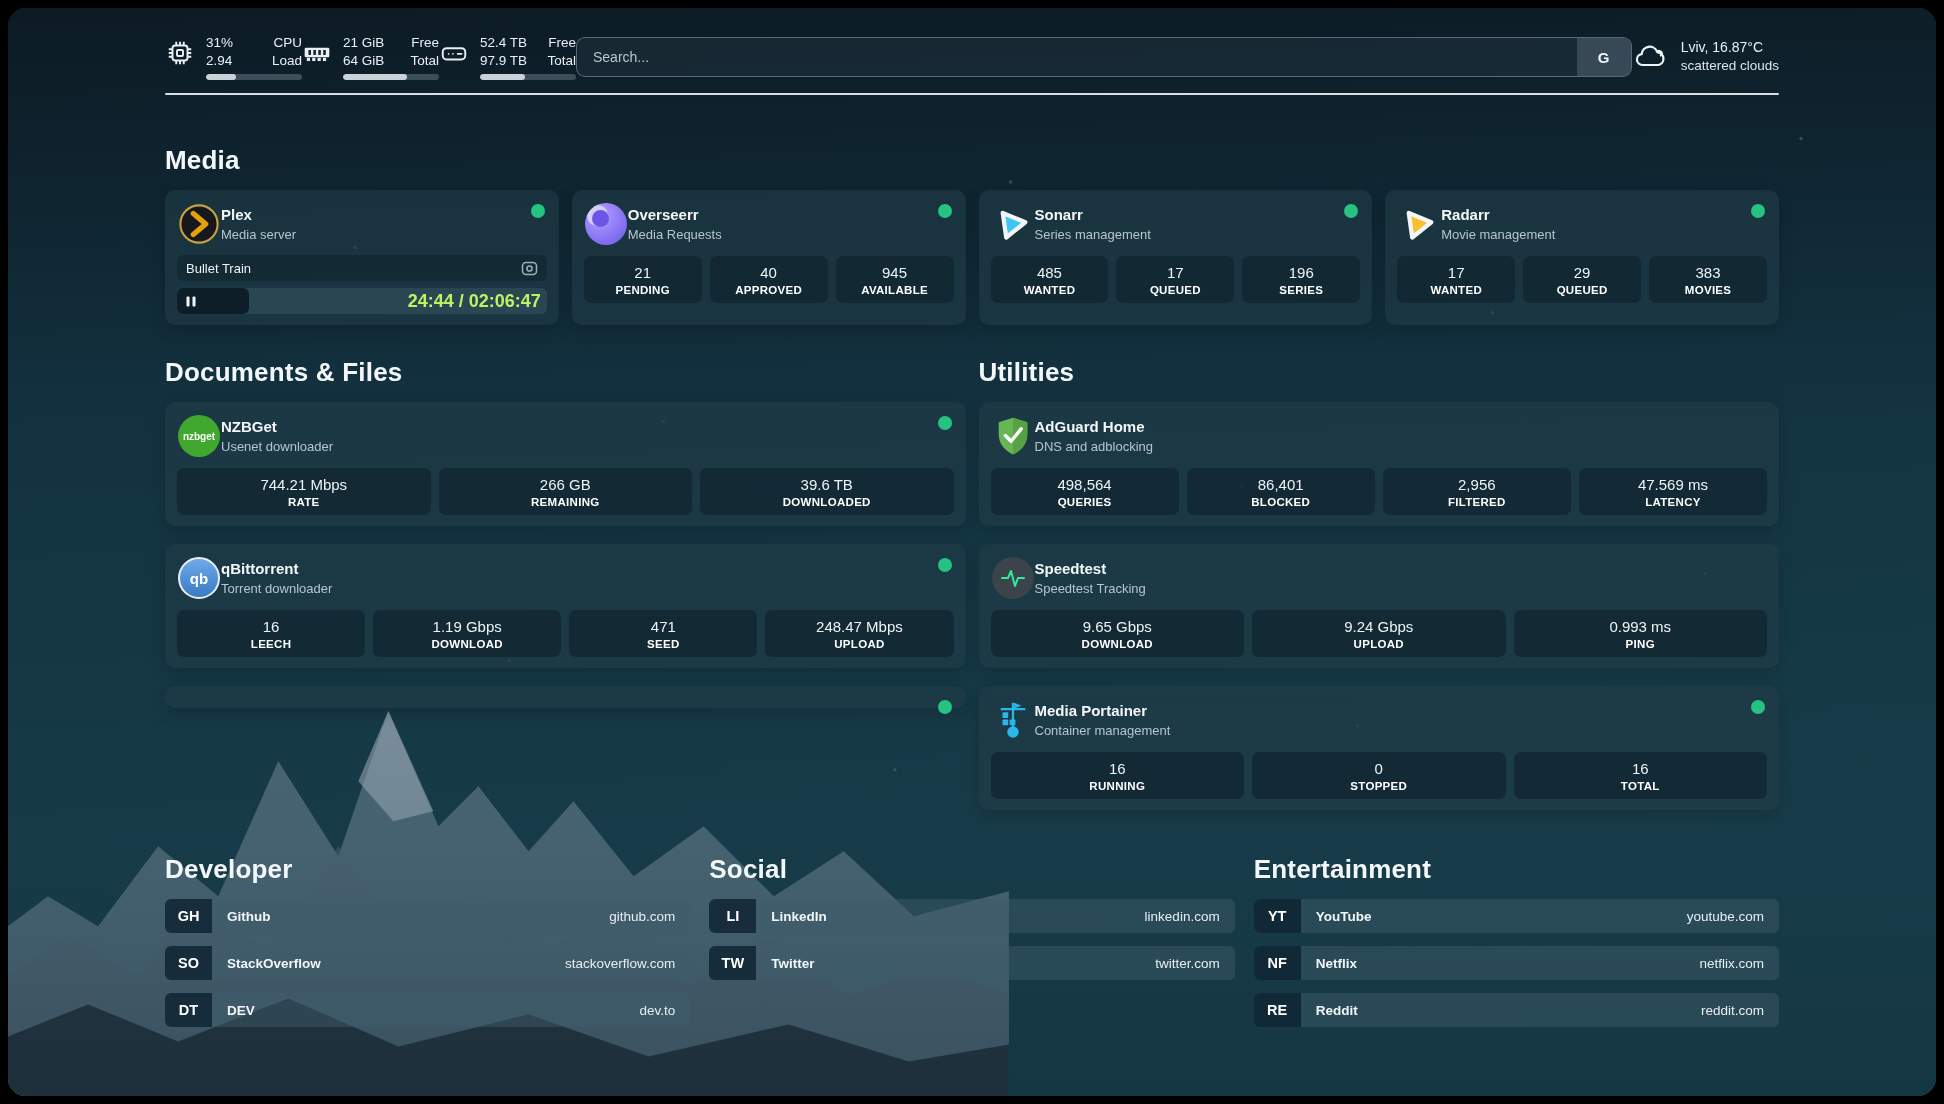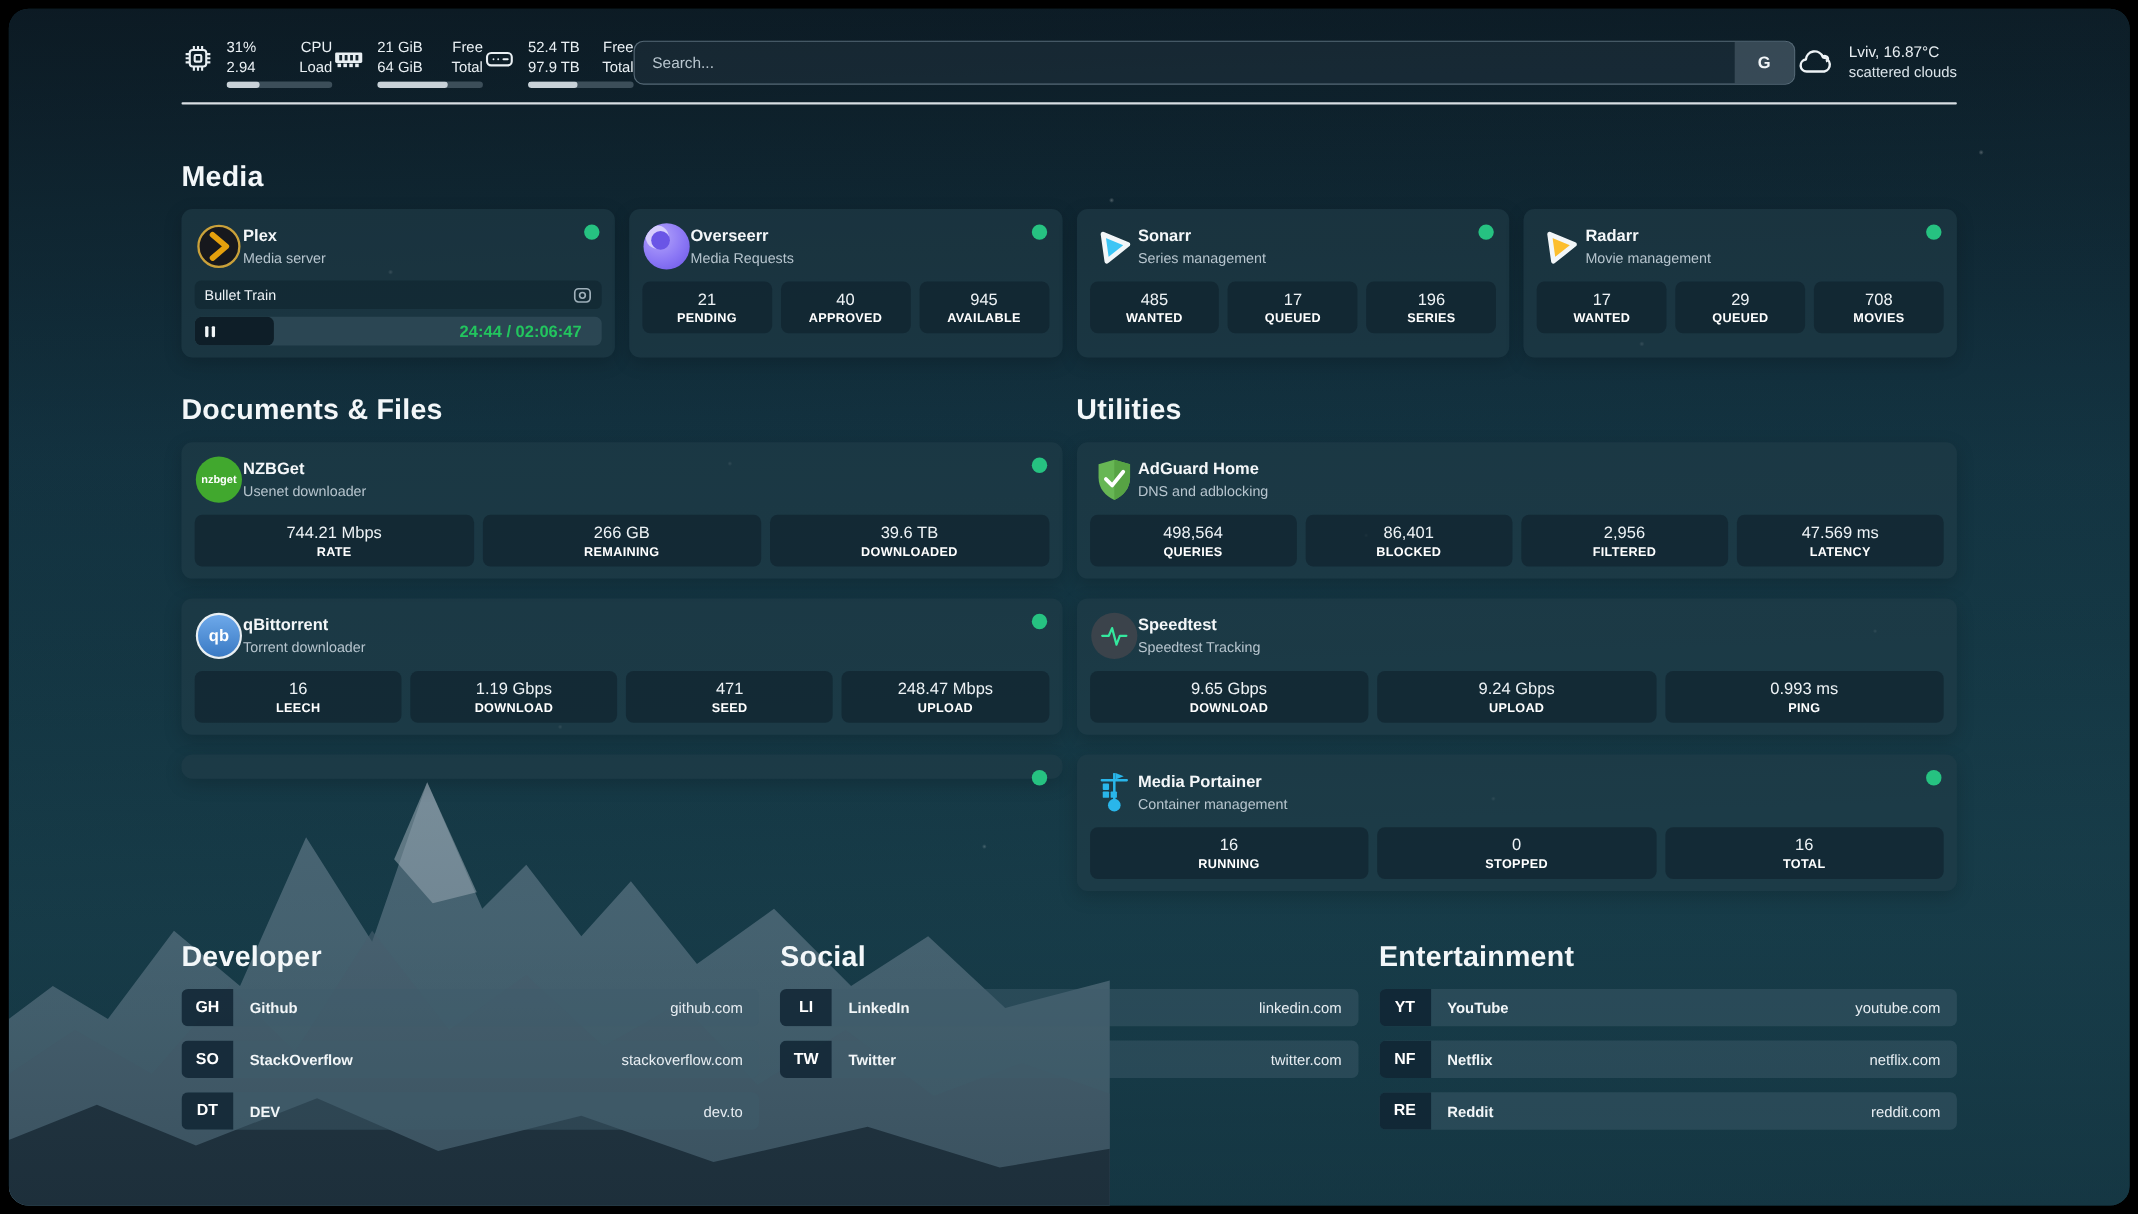--- a/index.html
+++ b/index.html
@@ -72,22 +72,22 @@
   .stat-value { font-size:15px; color:#eef3f6; }
   .stat-label { font-size:11.5px; font-weight:700; color:#fff; margin-top:3px; letter-spacing:.3px; }
 
   
   .np-row { margin-top:8px; height:26px; display:flex; align-items:center; justify-content:space-between;
     background:rgba(12,30,40,.45); border-radius:6px; padding:0 9px; font-size:13px; color:#eef3f6; }
   .progress-row { position:relative; margin-top:7px; height:26px; border-radius:6px; overflow:hidden;
     background:rgba(150,178,195,.14); }
   .progress-fill { position:absolute; left:0; top:0; bottom:0; background:rgba(8,22,31,.82); border-radius:6px;
     display:flex; align-items:center; padding-left:9px; }
-  .progress-time { position:absolute; right:18px; top:0; bottom:0; display:flex; align-items:center;
-    font-size:15px; font-weight:600; color:#22c55e; }
+  .progress-time { position:absolute; right:6px; top:0; bottom:0; display:flex; align-items:center;
+    font-size:18px; font-weight:600; color:#bef264; }
 
   
   .links-grid { display:grid; grid-template-columns:1fr 1fr 1fr; gap:19px; margin-top:44px; padding-bottom:52px; }
   .link-rows { display:flex; flex-direction:column; gap:13px; margin-top:14px; }
   .link-row { display:flex; align-items:stretch; height:34px; border-radius:6px; overflow:hidden;
     background:rgba(62,92,107,.48); cursor:pointer; }
   .link-abbr { width:47px; flex:none; background:rgba(9,29,43,.74); color:#fff; font-weight:600; font-size:14.5px;
     display:flex; align-items:center; justify-content:center; }
   .link-name { flex:1; display:flex; align-items:center; padding-left:15px; font-size:13.5px; font-weight:600; color:#f2f6f8; }
   .link-url { display:flex; align-items:center; padding-right:15px; font-size:13.5px; color:#e8eef3; }
@@ -323,21 +323,21 @@
         <div class="stat-row">
           <div class="stat-box">
             <div class="stat-value">17</div>
             <div class="stat-label">WANTED</div>
           </div>
           <div class="stat-box">
             <div class="stat-value">29</div>
             <div class="stat-label">QUEUED</div>
           </div>
           <div class="stat-box">
-            <div class="stat-value">708</div>
+            <div class="stat-value">383</div>
             <div class="stat-label">MOVIES</div>
           </div>
         </div>
       </div>
     </div>
 
     <div class="two-col">
       <div>
         <div class="section-title">Documents &amp; Files</div>
         <div class="col-stack">

